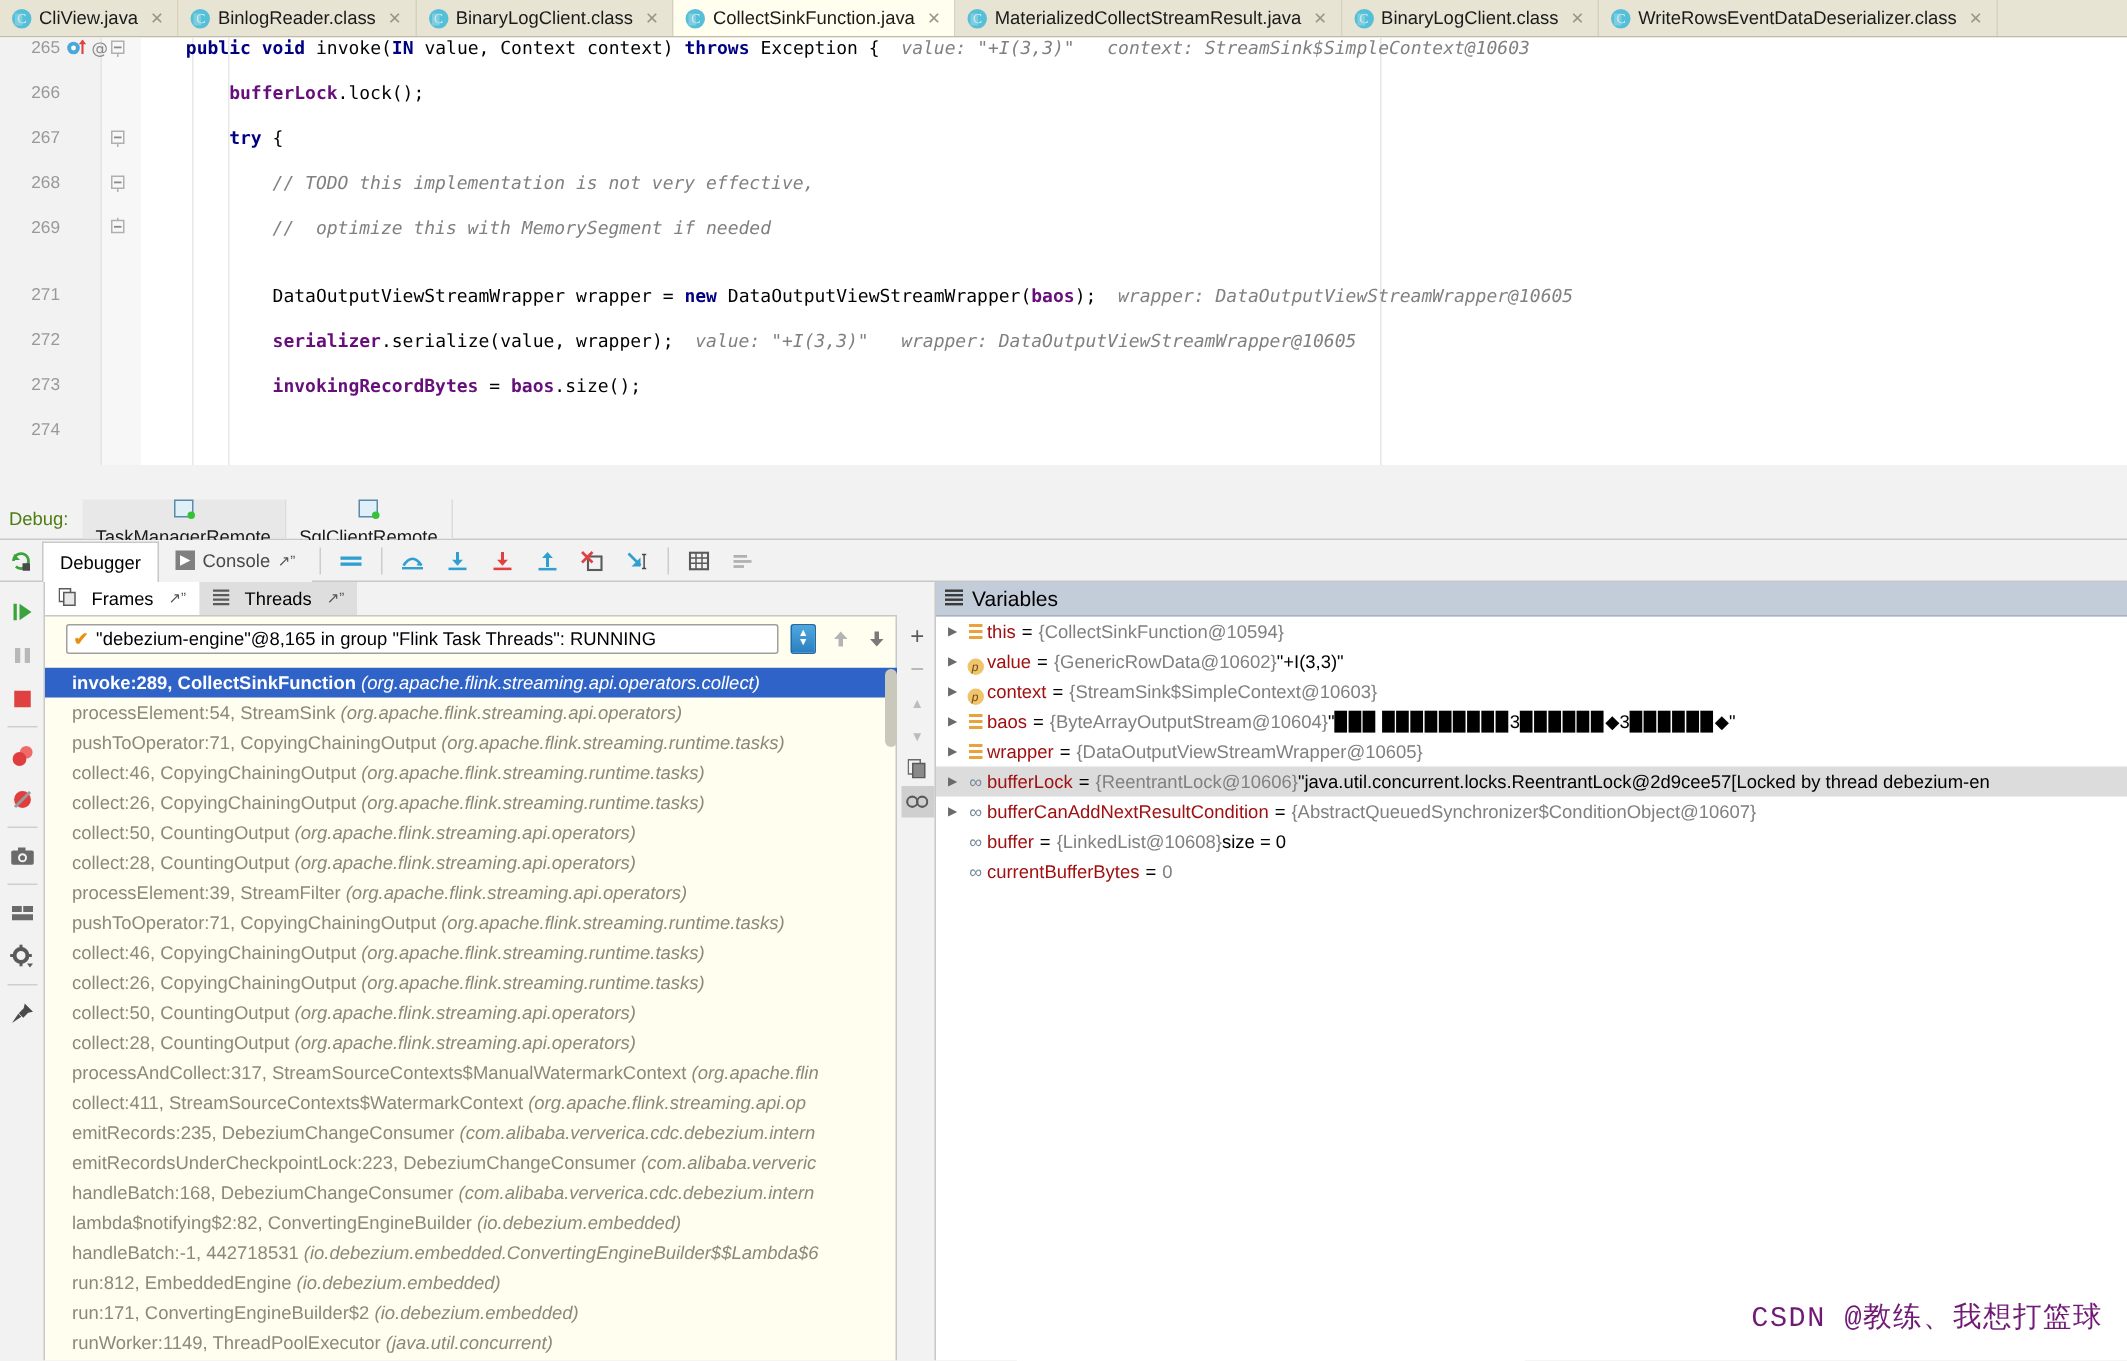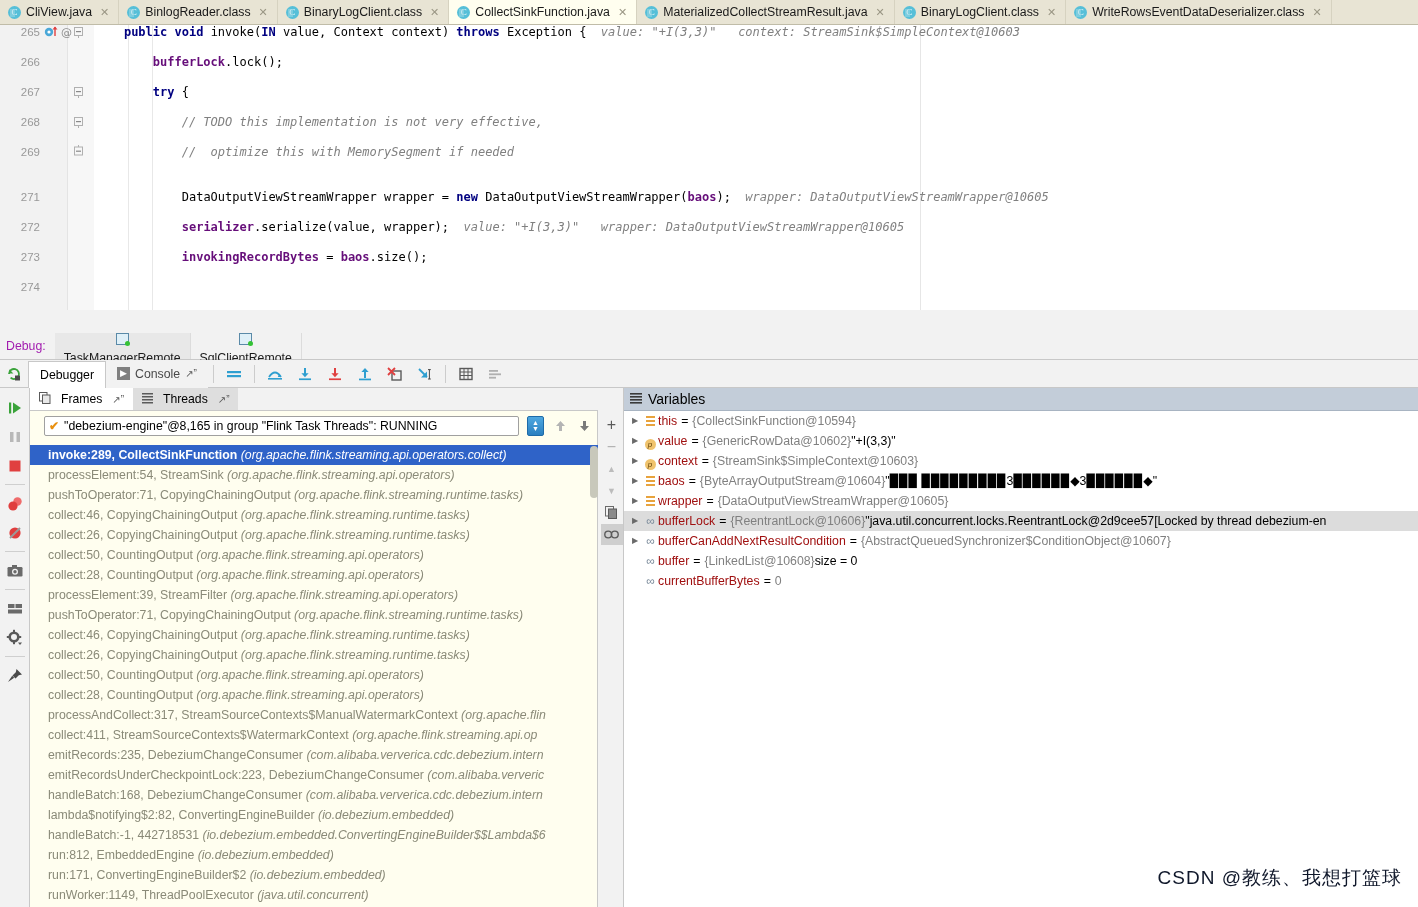--- a/index.html
+++ b/index.html
@@ -99,21 +99,21 @@
   .breadcrumb .sep { color:#999; font-size:11px; }
 
   
   .dbgbar {
     position:absolute; left:0; top:333px; width:1418px; height:27px;
     background:#f2f2f2; display:flex; align-items:stretch;
     border-bottom:1px solid #c8c8c8;
   }
   .dbgbar .lbl {
     display:flex; align-items:center; padding:0 9px 0 6px;
-    font-size:12.3px; color:#a21caf;
+    font-size:12.3px; color:#4d7c0f;
   }
   .dbgtab {
     display:flex; align-items:center; gap:6px; padding:0 9px;
     font-size:12.3px; color:#1a1a1a; background:#f2f2f2;
     border-right:1px solid #dcdcdc;
     flex-direction:column;
   }
   .dbgtab.active { background:#e8e8e8; }
   .sess-icon {
     position:relative; width:13px; height:12px; flex:none;
@@ -244,22 +244,22 @@
     text-align:center; position:relative; top:2px; font-style:italic;
   }
   .ico-static {
     display:inline-block; color:#7a8a9a; font-size:12px; letter-spacing:-1px;
     position:relative; top:0;
   }
 
   
   .wm {
     position:absolute; right:16px; bottom:16px;
-    font-size:19px; color:#0f172a; letter-spacing:1px;
-    font-family:Liberation Sans, sans-serif;
+    font-size:19px; color:#701a75; letter-spacing:1px;
+    font-family:Liberation Mono, monospace;
   }
   
   .vscroll-frames {
     position:absolute; left:590px; top:446px; width:8px; height:52px;
     background:#c8c8bb; border-radius:4px;
   }
   .editor-rightline { position:absolute; left:920px; top:0; width:1px; height:285px; background:#e6e6e6; }
 </style>
 </head>
 <body>

